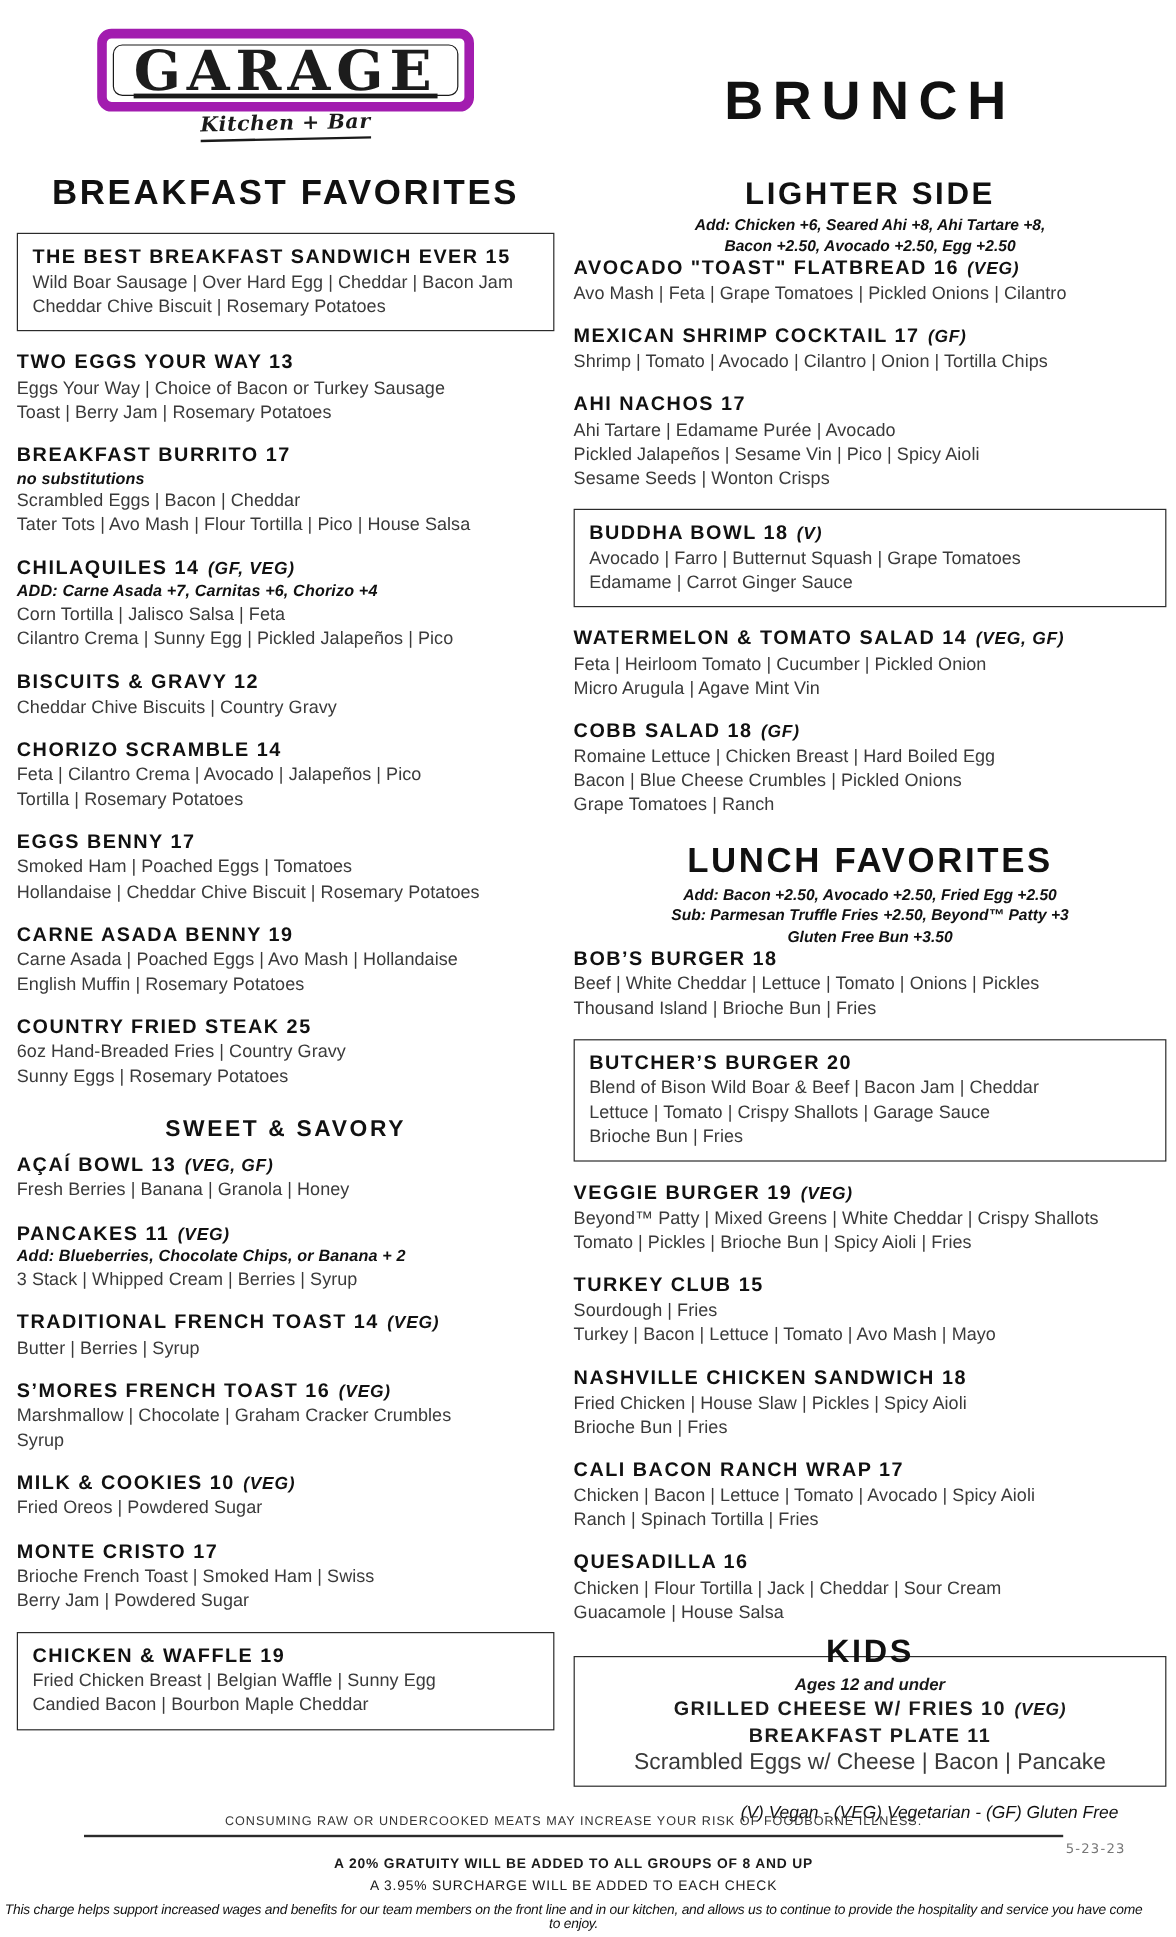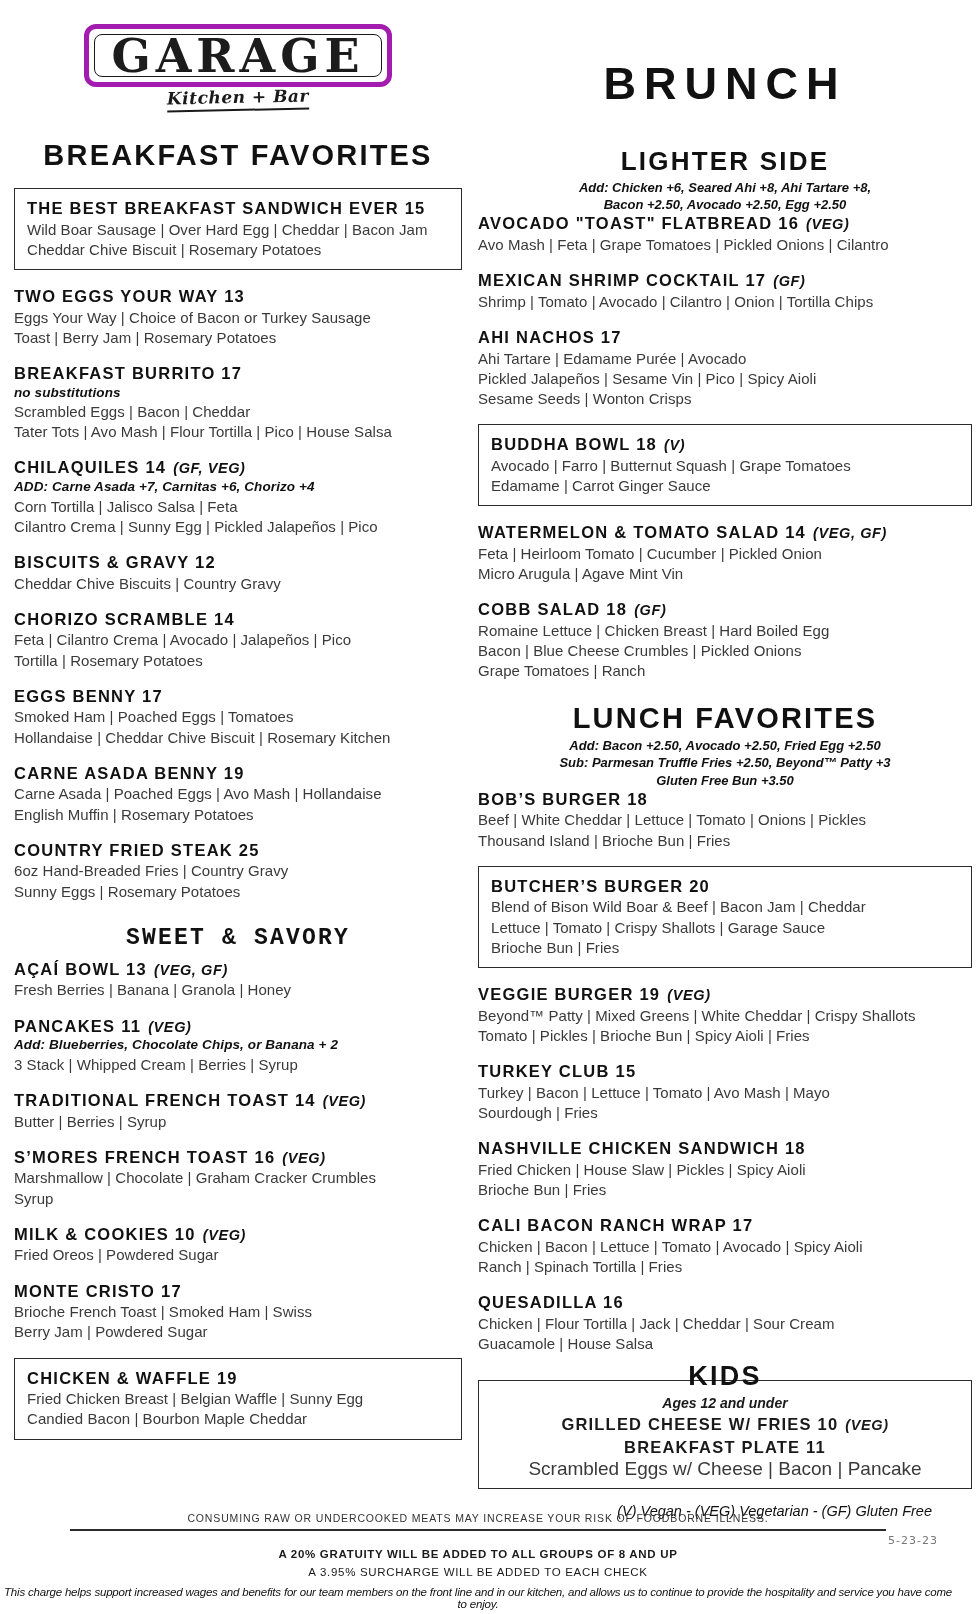--- a/index.html
+++ b/index.html
@@ -14,24 +14,25 @@
   .page { position: relative; width: 980px; height: 1614px; padding: 0; }
 
   
   .cols { display: flex; width: 980px; }
   .col-left  { width: 470px; padding: 0 8px 0 14px; }
   .col-right { width: 510px; padding: 0 8px 0 8px; }
 
   
   .logo-wrap { display:flex; justify-content:center; padding-top: 24px; }
   .logo-box {
-    border: 5px solid #a21caf;
+    border: 8px solid #a21caf;
     border-radius: 12px;
     padding: 4px 22px 2px 22px;
     position: relative;
+    text-decoration: underline;
   }
   .logo-box::after{
     content:"";
     position:absolute; left:5px; right:5px; top:5px; bottom:5px;
     border:1px solid #1a1a1a; border-radius:8px;
   }
   .logo-text {
     font-family: "DejaVu Serif", serif;
     font-weight: 700;
     font-size: 46px;
@@ -60,21 +61,21 @@
     font-weight: 700;
     letter-spacing: 2.4px;
     color: #111;
   }
   .h-breakfast { font-size: 29px; margin: 28px 0 14px 0; letter-spacing: 2.2px; }
   .h-brunch {
     font-size: 45px; letter-spacing: 8px; font-weight: 700;
     margin: 58px 0 0 0; text-align:center;
   }
   .h-lighter { font-size: 26px; margin: 36px 0 2px 0; letter-spacing: 2.2px; }
-  .h-sweet   { font-size: 23px; margin: 24px 0 8px 0; letter-spacing: 2.2px; font-family: Liberation Mono, monospace; }
+  .h-sweet   { font-size: 19px; margin: 24px 0 8px 0; letter-spacing: 2.2px; }
   .h-lunch   { font-size: 29px; margin: 22px 0 2px 0; letter-spacing: 2.2px; }
   .h-kids    { font-size: 27px; margin: 8px 0 0 0; letter-spacing: 2.2px; position:relative; z-index:3; }
 
   .addline {
     text-align: center;
     font-weight: 700;
     font-style: italic;
     font-size: 13px;
     line-height: 1.32;
     color: #111;
@@ -256,21 +257,21 @@
             <div class="item">
               <div class="item-name">CHORIZO SCRAMBLE 14</div>
               <div class="item-desc">Feta | Cilantro Crema | Avocado | Jalapeños | Pico</div>
               <div class="item-desc">Tortilla | Rosemary Potatoes</div>
             </div>
           </div>
           <div class="item">
             <div class="item">
               <div class="item-name">EGGS BENNY 17</div>
               <div class="item-desc">Smoked Ham | Poached Eggs | Tomatoes</div>
-              <div class="item-desc">Hollandaise | Cheddar Chive Biscuit | Rosemary Kitchen</div>
+              <div class="item-desc">Hollandaise | Cheddar Chive Biscuit | Rosemary Potatoes</div>
             </div>
           </div>
           <div class="item">
             <div class="item">
               <div class="item-name">CARNE ASADA BENNY 19</div>
               <div class="item-desc">Carne Asada | Poached Eggs | Avo Mash | Hollandaise</div>
               <div class="item-desc">English Muffin | Rosemary Potatoes</div>
             </div>
           </div>
           <div class="item">
@@ -413,22 +414,22 @@
           <div class="item">
             <div class="item">
               <div class="item-name">VEGGIE BURGER 19<span class="tag">(VEG)</span></div>
               <div class="item-desc">Beyond™ Patty | Mixed Greens | White Cheddar | Crispy Shallots</div>
               <div class="item-desc">Tomato | Pickles | Brioche Bun | Spicy Aioli | Fries</div>
             </div>
           </div>
           <div class="item">
             <div class="item">
               <div class="item-name">TURKEY CLUB  15</div>
+              <div class="item-desc">Sourdough | Fries</div>
               <div class="item-desc">Turkey | Bacon | Lettuce | Tomato | Avo Mash | Mayo</div>
-              <div class="item-desc">Sourdough | Fries</div>
             </div>
           </div>
           <div class="item">
             <div class="item">
               <div class="item-name">NASHVILLE CHICKEN SANDWICH 18</div>
               <div class="item-desc">Fried Chicken | House Slaw | Pickles | Spicy Aioli</div>
               <div class="item-desc">Brioche Bun | Fries</div>
             </div>
           </div>
           <div class="item">

